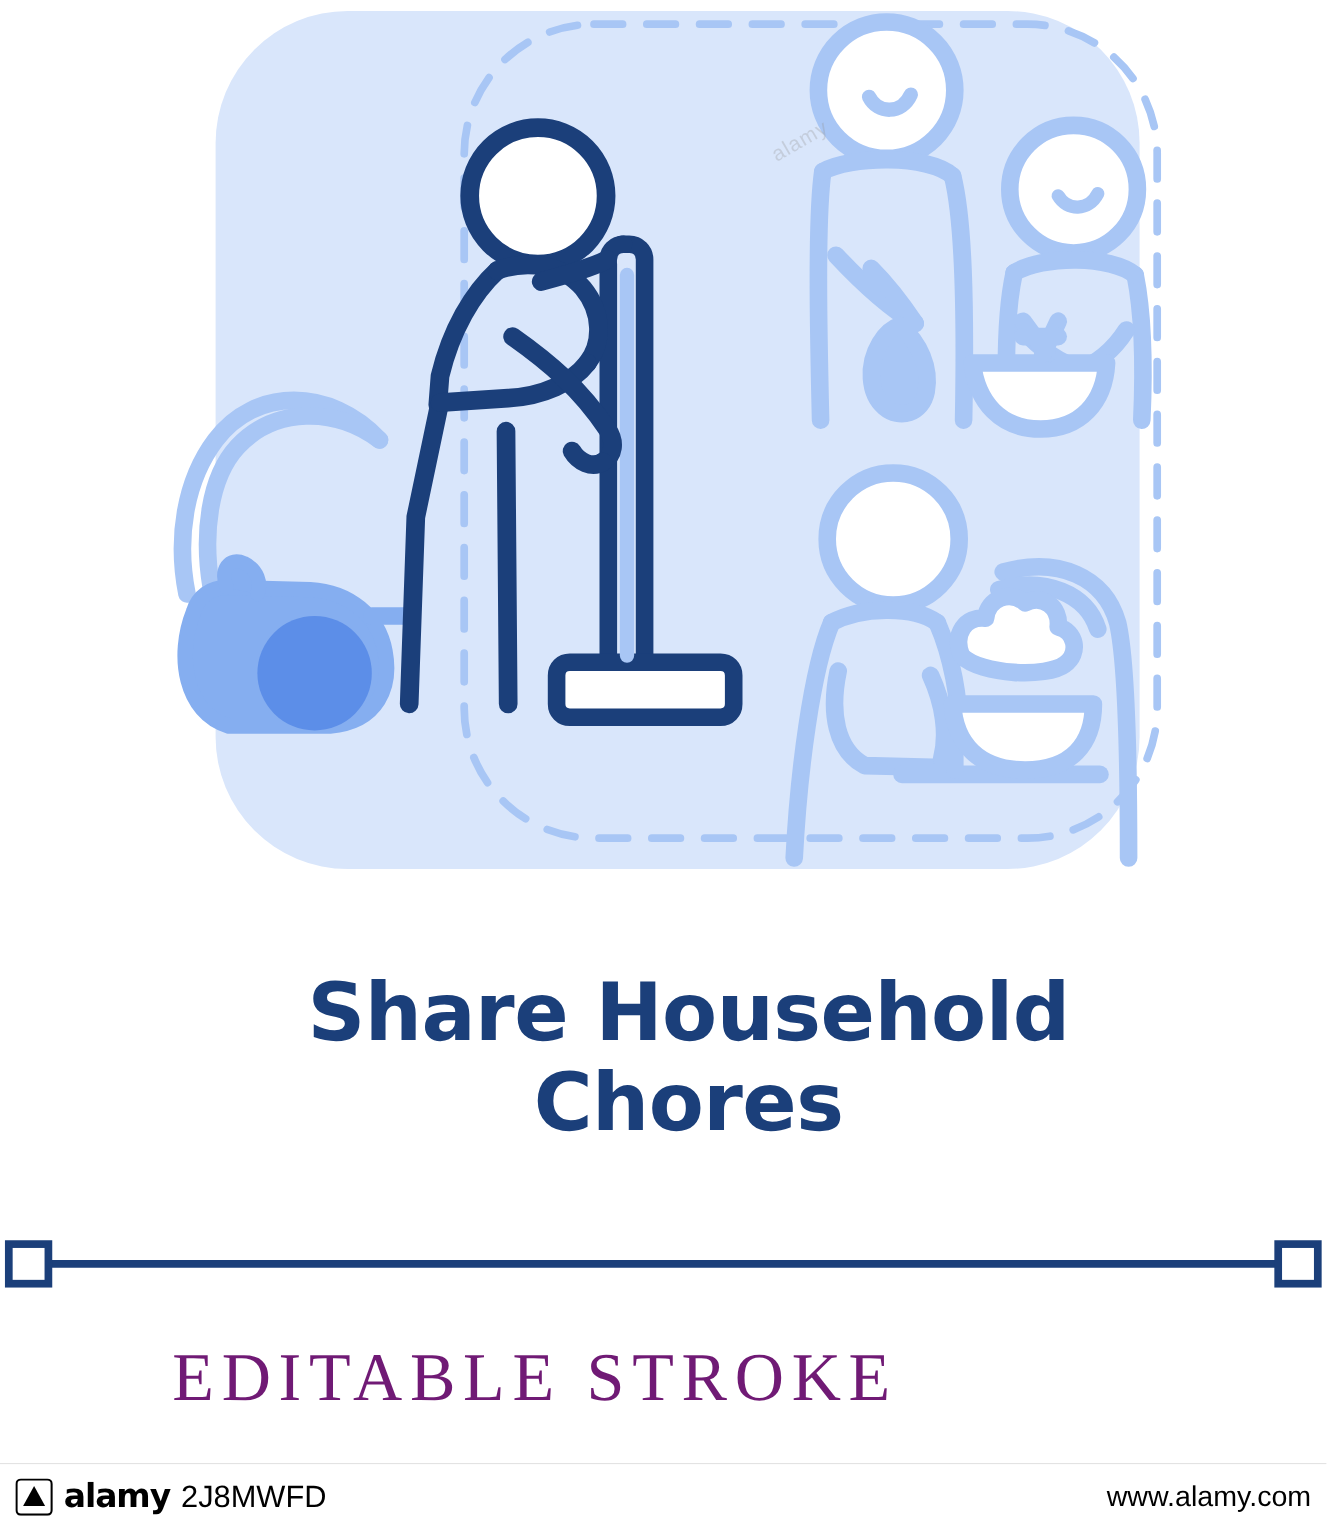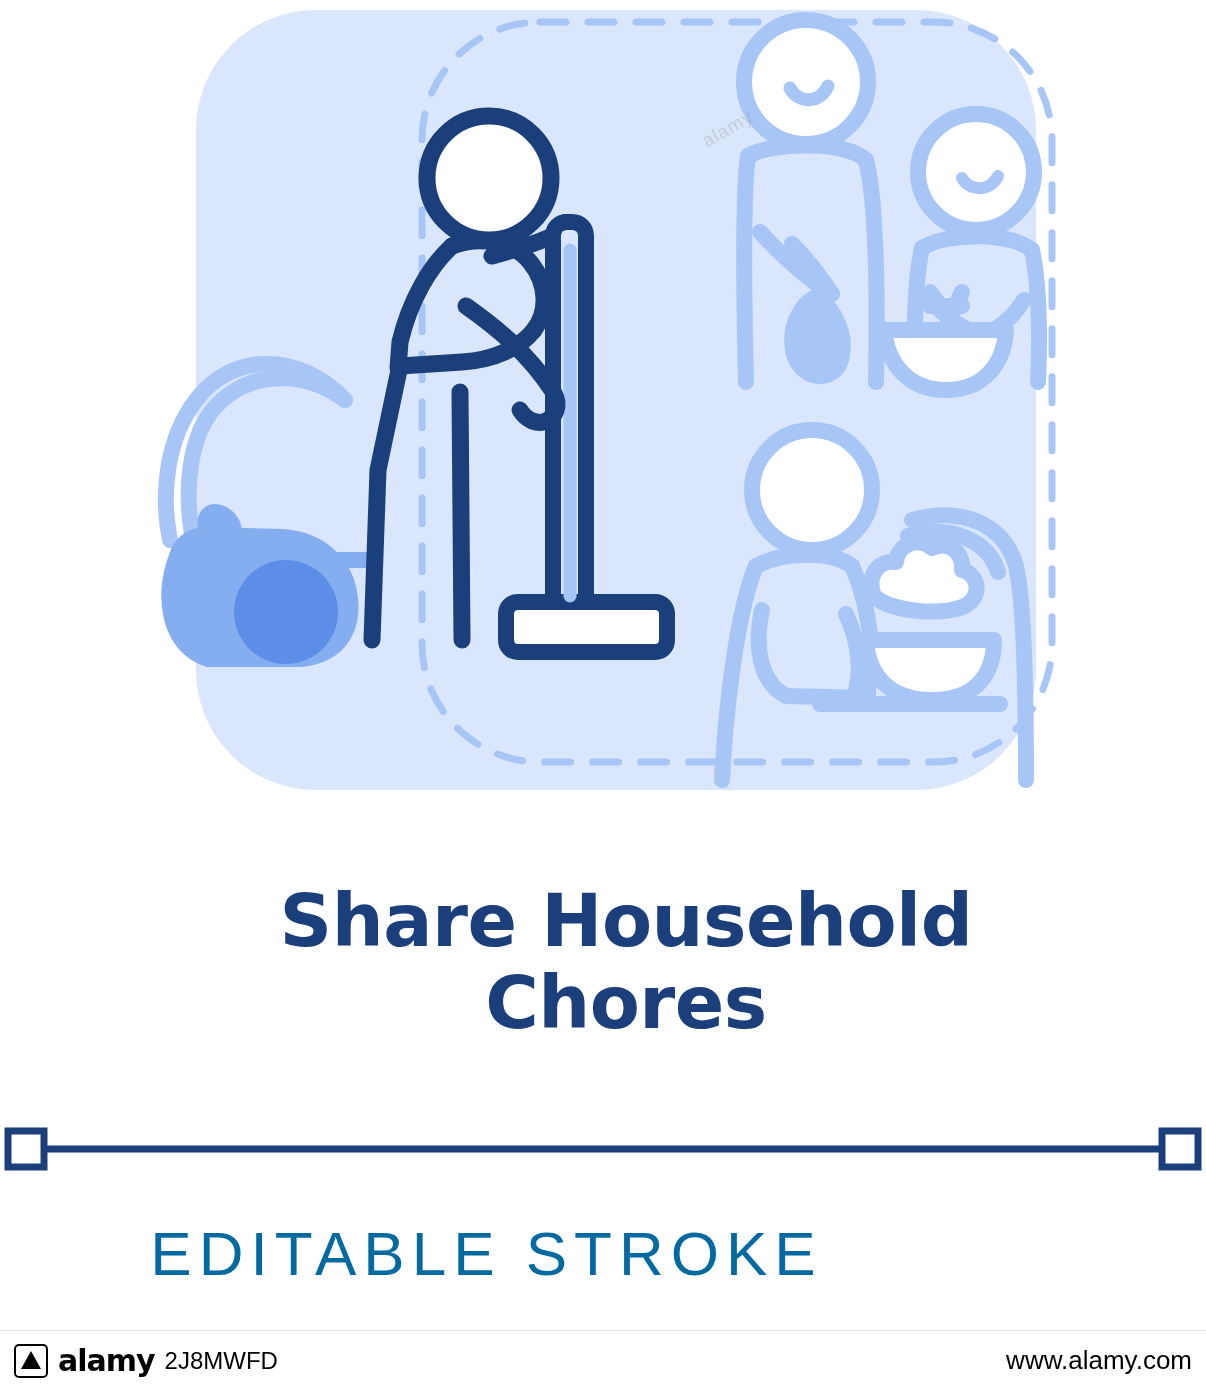--- a/index.html
+++ b/index.html
@@ -54,22 +54,22 @@
     top: 1118px;
     width: 1206px;
     height: 62px;
   }
   .editable-label {
     position: absolute;
     left: 0;
     top: 1218px;
     width: 973px;
     text-align: center;
-    color: #0369a1;
-    font-family: Liberation Sans, sans-serif;
+    color: #701a75;
+    font-family: Liberation Serif, serif;
     font-weight: normal;
     font-size: 62px;
     letter-spacing: 7px;
   }
 
   
   .watermark-bar {
     position: absolute;
     left: 0;
     top: 1330px;
@@ -90,21 +90,21 @@
   }
   .wm-logo {
     font-family: "DejaVu Sans", sans-serif;
     font-weight: bold;
     font-size: 30px;
     color: #000000;
     letter-spacing: -1px;
   }
   .wm-id {
     font-family: "Liberation Sans", sans-serif;
-    font-size: 24px;
+    font-size: 28px;
     color: #000000;
     letter-spacing: 0px;
   }
   .wm-url {
     font-family: "Liberation Sans", sans-serif;
     font-size: 26px;
     color: #000000;
   }
   .alamy-mark {
     width: 34px; height: 34px;

